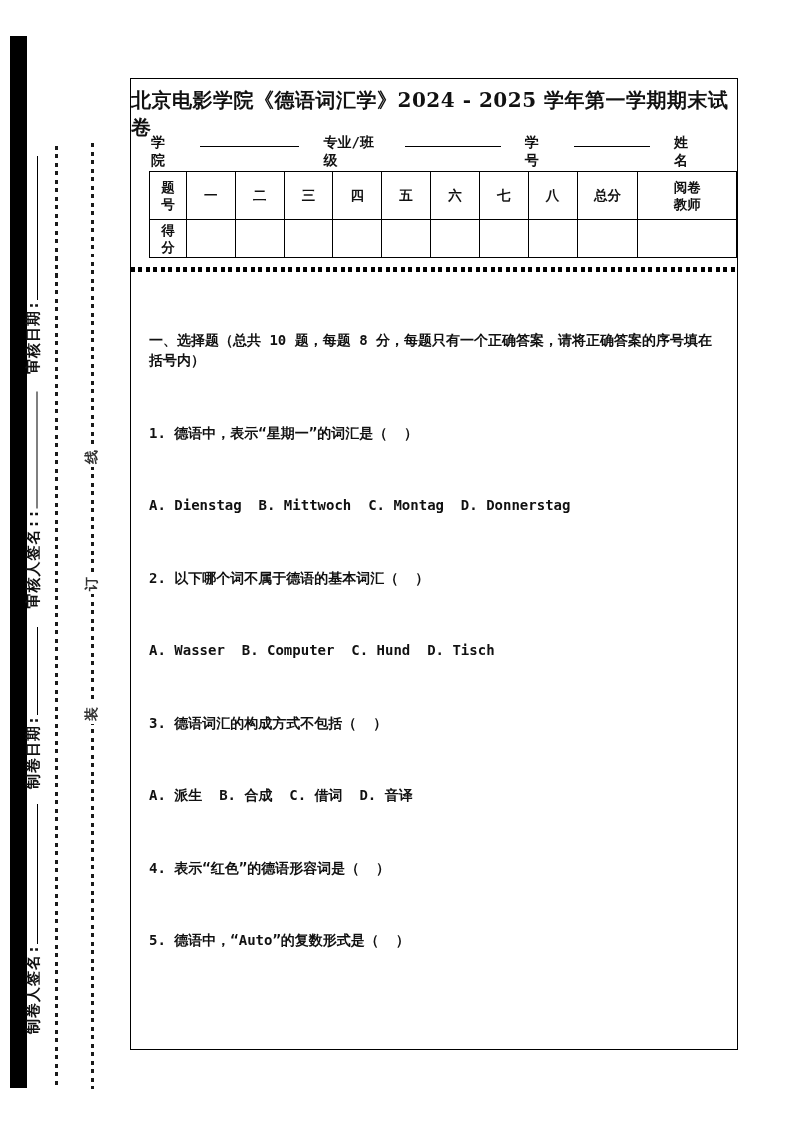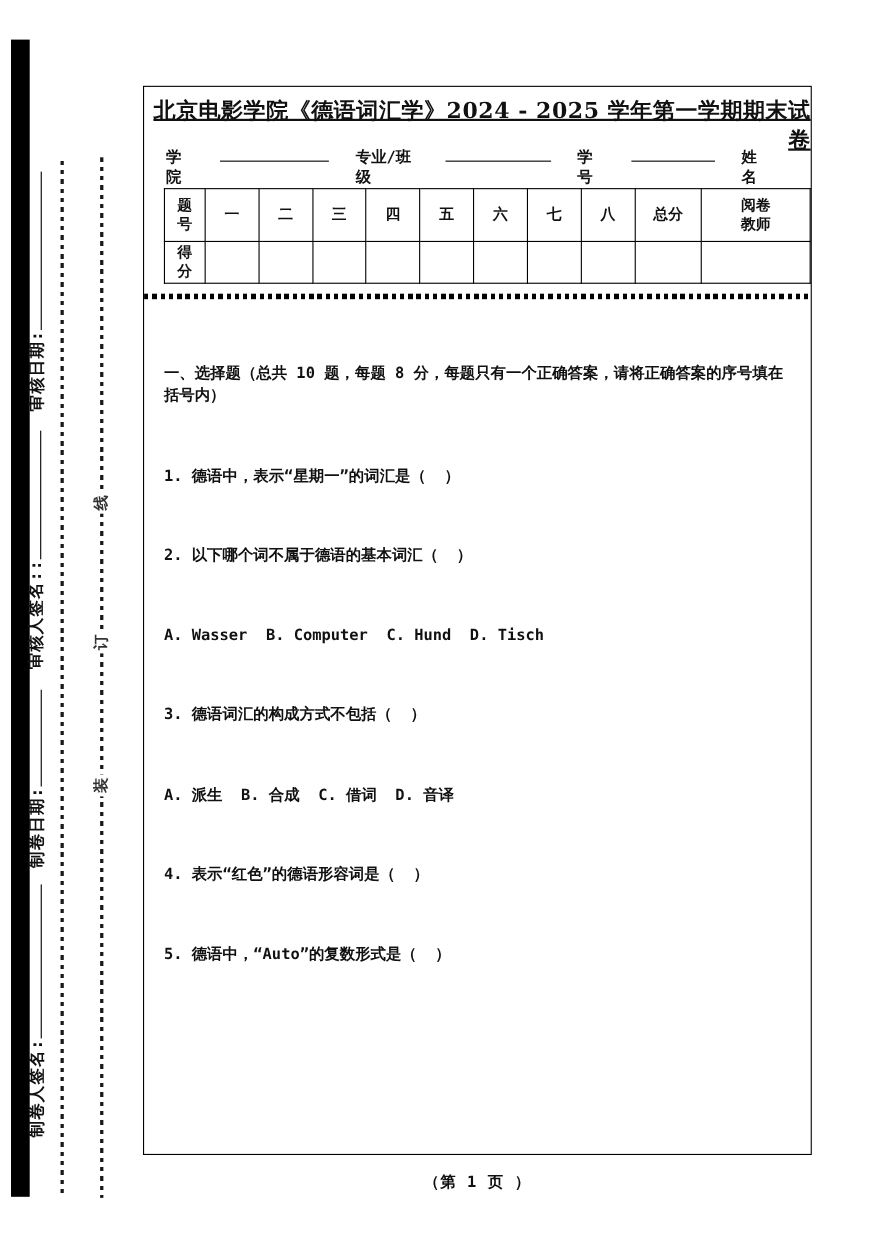--- a/index.html
+++ b/index.html
@@ -20,23 +20,23 @@
     font-size:14px; font-weight:600; background:#fff; padding:3px 0;
     transform:rotate(-90deg); color:#333; }
   
   .side-label { position:absolute; display:flex; align-items:baseline;
     transform:rotate(-90deg); font-size:15px; font-weight:700; white-space:nowrap;
     letter-spacing:1px; }
   .side-label .fill-line { display:inline-block; border-bottom:1.8px solid #000; height:1em; }
   
   .main-box { position:absolute; left:130px; top:78px; width:608px; height:972px;
     border:1.7px solid #000; }
-  .title { position:absolute; left:0; right:0; top:8px; text-align:right;
+  .title { position:absolute; left:0; right:0; top:8px; text-align:left;
     font-family:"DejaVu Serif","Liberation Serif",serif; font-weight:700;
-    font-size:20px; letter-spacing:0.5px;text-decoration:underline; }
+    font-size:20px; letter-spacing:0.5px; }
   .fields { position:absolute; left:20px; right:14px; top:54px; display:flex;
     align-items:baseline; font-size:14px; font-weight:600;gap:24px; }
   .fields .fill-line { display:inline-block; border-bottom:1.5px solid #000; height:1em; }
   .score-table { position:absolute; left:18px; top:92px; border-collapse:collapse;
     table-layout:fixed; }
   .score-table td { border:1.6px solid #000; text-align:center; vertical-align:middle;
     font-size:13.5px; font-weight:600; white-space:pre-line; line-height:17px; padding:0; }
   .score-table tr:nth-child(1) td { height:48px; }
   .score-table tr:nth-child(2) td { height:38px; }
   .dot-sep { position:absolute; left:0; right:0; top:188px; height:5px;
@@ -123,20 +123,21 @@
         <td></td>
       </tr>
     </tbody>
       </table>
 
     <div class="dot-sep"></div>
 
     <div class="questions">
       <p>一、选择题（总共 10 题，每题 8 分，每题只有一个正确答案，请将正确答案的序号填在括号内）</p>
       <p>1. 德语中，表示“星期一”的词汇是（  ）</p>
+      <p>A. Dienstag  B. Mittwoch  C. Montag  D. Donnerstag</p>
       <p>2. 以下哪个词不属于德语的基本词汇（  ）</p>
       <p>A. Wasser  B. Computer  C. Hund  D. Tisch</p>
       <p>3. 德语词汇的构成方式不包括（  ）</p>
       <p>A. 派生  B. 合成  C. 借词  D. 音译</p>
       <p>4. 表示“红色”的德语形容词是（  ）</p>
       <p>5. 德语中，“Auto”的复数形式是（  ）</p>
       
       
       
       
@@ -144,15 +145,14 @@
       
       
       
       
       
       
     </div>
 
   </div>
 
-  <div class="footer">（第 1 页 ）</div>
 
 </div>
 
 </body></html>

